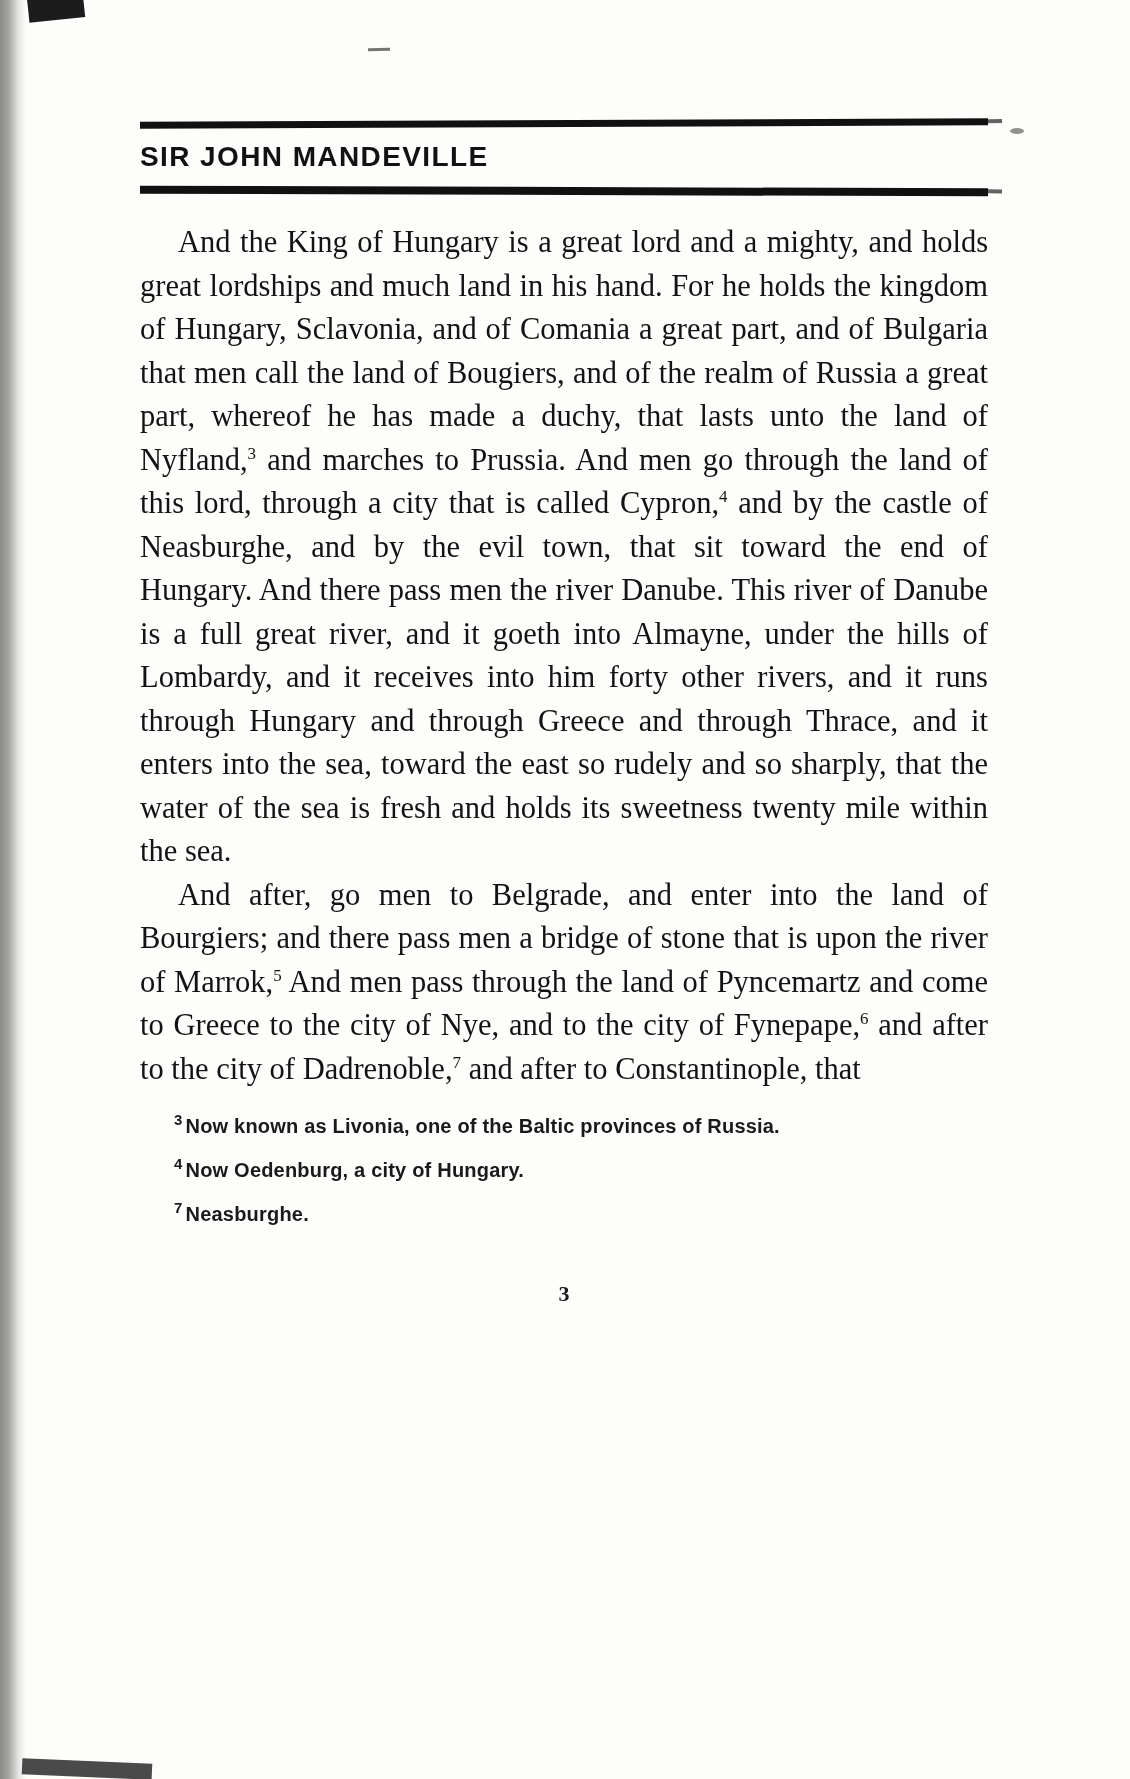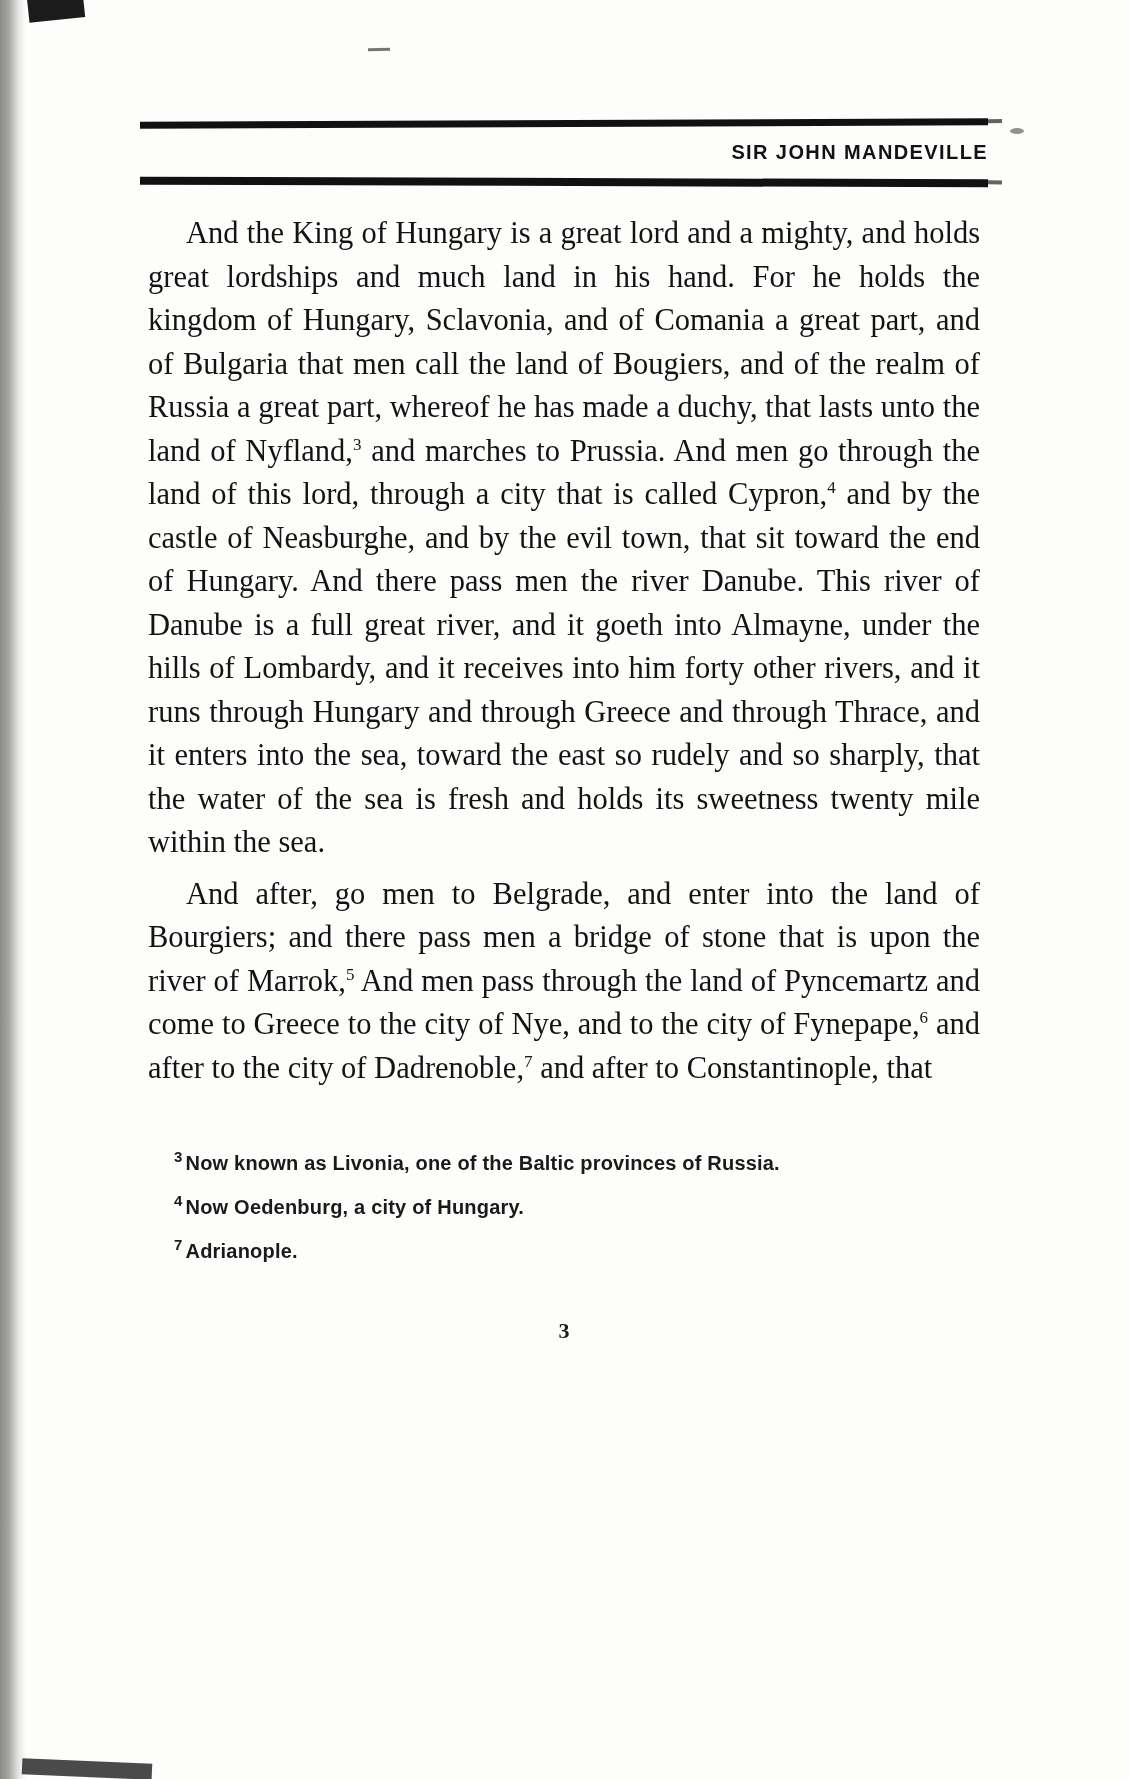--- a/index.html
+++ b/index.html
@@ -100,53 +100,53 @@
     position: absolute;
     right: -14px;
     top: 1px;
     width: 14px;
     height: 4px;
     background: #111;
     opacity: 0.65;
   }
 
   .running-head {
-    text-align: right;
+    text-align: left;
     font-family: "Liberation Sans", sans-serif;
     font-weight: 700;
-    font-size: 20px;
+    font-size: 28px;
     letter-spacing: 1.4px;
     padding: 14px 0 6px;
     color: #121212;
   }
 
   .body-text {
     margin-top: 26px;
     font-size: 30.5px;
     line-height: 43.5px;
     text-align: justify;
     text-justify: inter-word;
     color: #131313;
     font-family: "Liberation Serif", serif;
   }
   .body-text p {
-    margin: 8px;
+    margin: 0;
     text-indent: 38px;
   }
   .body-text p + p {
     margin-top: 0;
   }
   sup {
     font-size: 17px;
     vertical-align: super;
     line-height: 0;
   }
 
   .footnotes {
-    margin-top: 58px;
+    margin-top: 20px;
     font-family: "Liberation Sans", sans-serif;
     font-size: 20px;
     line-height: 30px;
     font-weight: 700;
     color: #1a1a1a;
     letter-spacing: 0.2px;
   }
   .footnotes .fn {
     margin-bottom: 14px;
     text-indent: 34px;
@@ -184,19 +184,19 @@
     <div class="rule rule-bottom"></div>
 
     <div class="body-text">
       <p id="para-0">And the King of Hungary is a great lord and a mighty, and holds great lordships and much land in his hand. For he holds the kingdom of Hungary, Sclavonia, and of Comania a great part, and of Bulgaria that men call the land of Bougiers, and of the realm of Russia a great part, whereof he has made a duchy, that lasts unto the land of Nyfland,<sup>3</sup> and marches to Prussia. And men go through the land of this lord, through a city that is called Cypron,<sup>4</sup> and by the castle of Neasburghe, and by the evil town, that sit toward the end of Hungary. And there pass men the river Danube. This river of Danube is a full great river, and it goeth into Almayne, under the hills of Lombardy, and it receives into him forty other rivers, and it runs through Hungary and through Greece and through Thrace, and it enters into the sea, toward the east so rudely and so sharply, that the water of the sea is fresh and holds its sweetness twenty mile within the sea.</p>
       <p id="para-1">And after, go men to Belgrade, and enter into the land of Bourgiers; and there pass men a bridge of stone that is upon the river of Marrok,<sup>5</sup> And men pass through the land of Pyncemartz and come to Greece to the city of Nye, and to the city of Fynepape,<sup>6</sup> and after to the city of Dadrenoble,<sup>7</sup> and after to Constantinople, that</p>
     </div>
 
     <div class="footnotes">
       <div class="fn" id="fn-0"><sup>3</sup><span>Now known as Livonia, one of the Baltic provinces of Russia.</span></div>
       <div class="fn" id="fn-1"><sup>4</sup><span>Now Oedenburg, a city of Hungary.</span></div>
-      <div class="fn" id="fn-4"><sup>7</sup><span>Adrianople.</span></div>
+      <div class="fn" id="fn-4"><sup>7</sup><span>Neasburghe.</span></div>
     </div>
 
     <div class="folio">3</div>
 
   </div>
 </div>
 
 </body></html>

